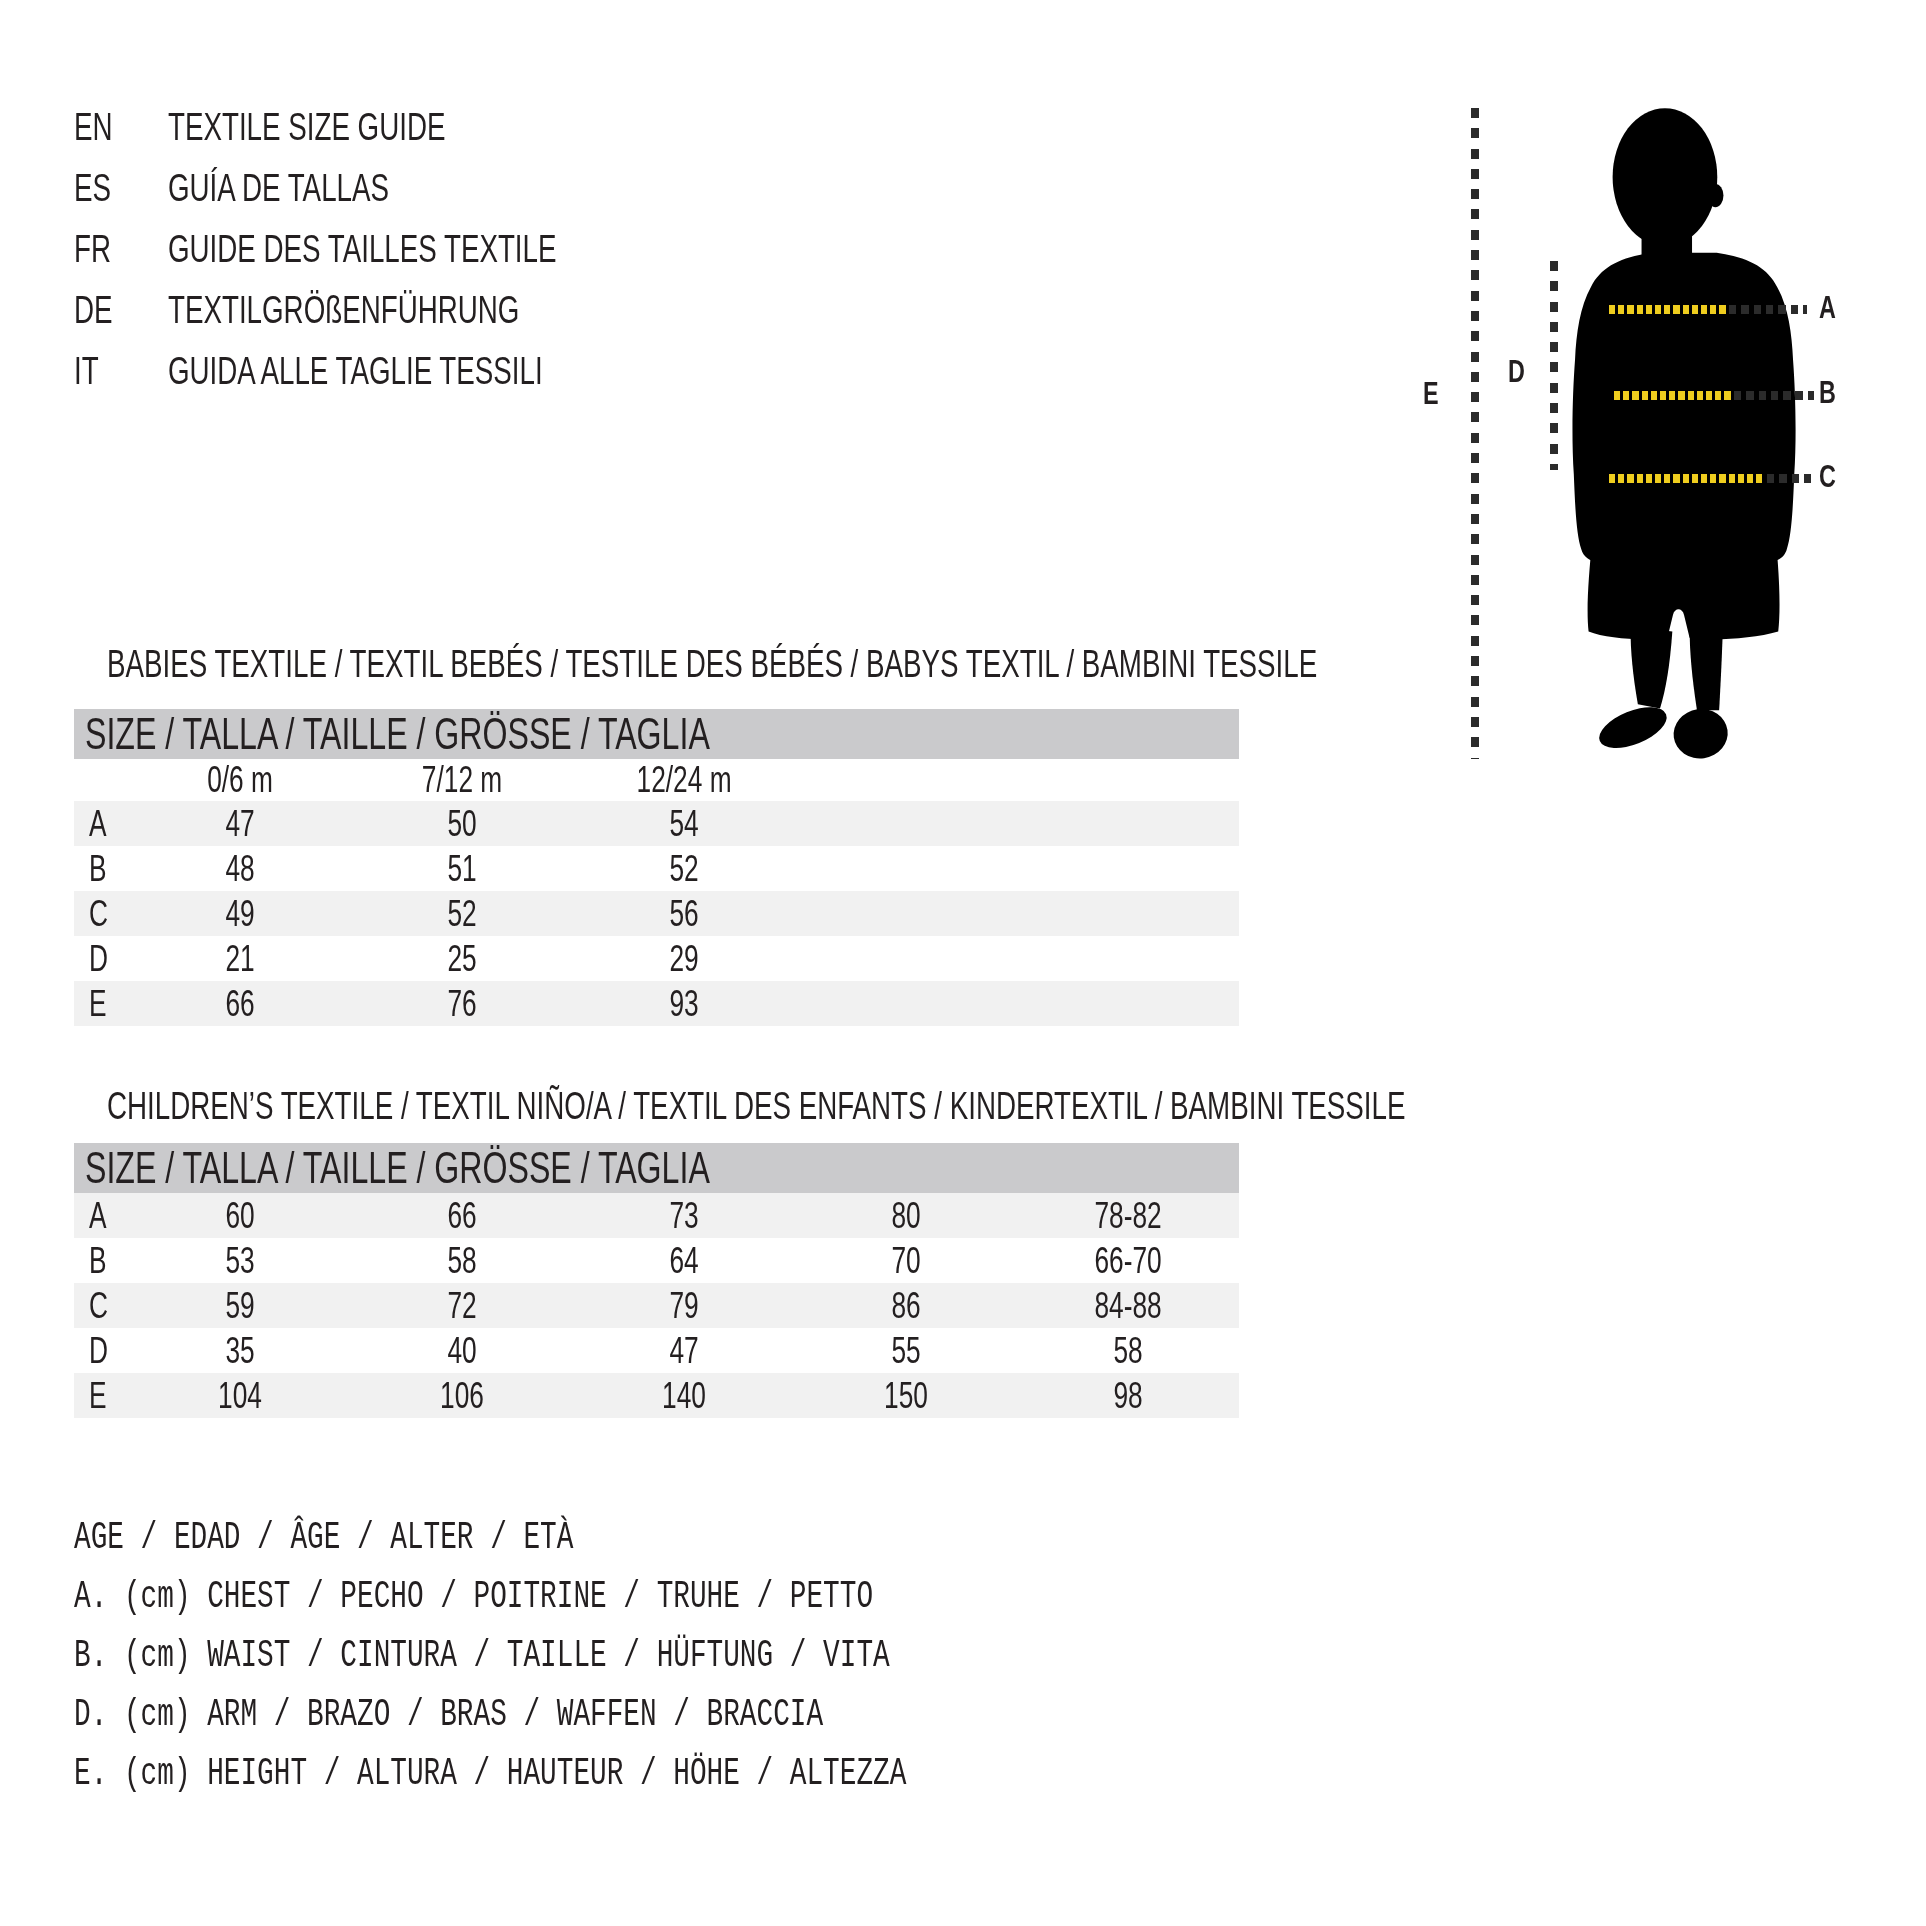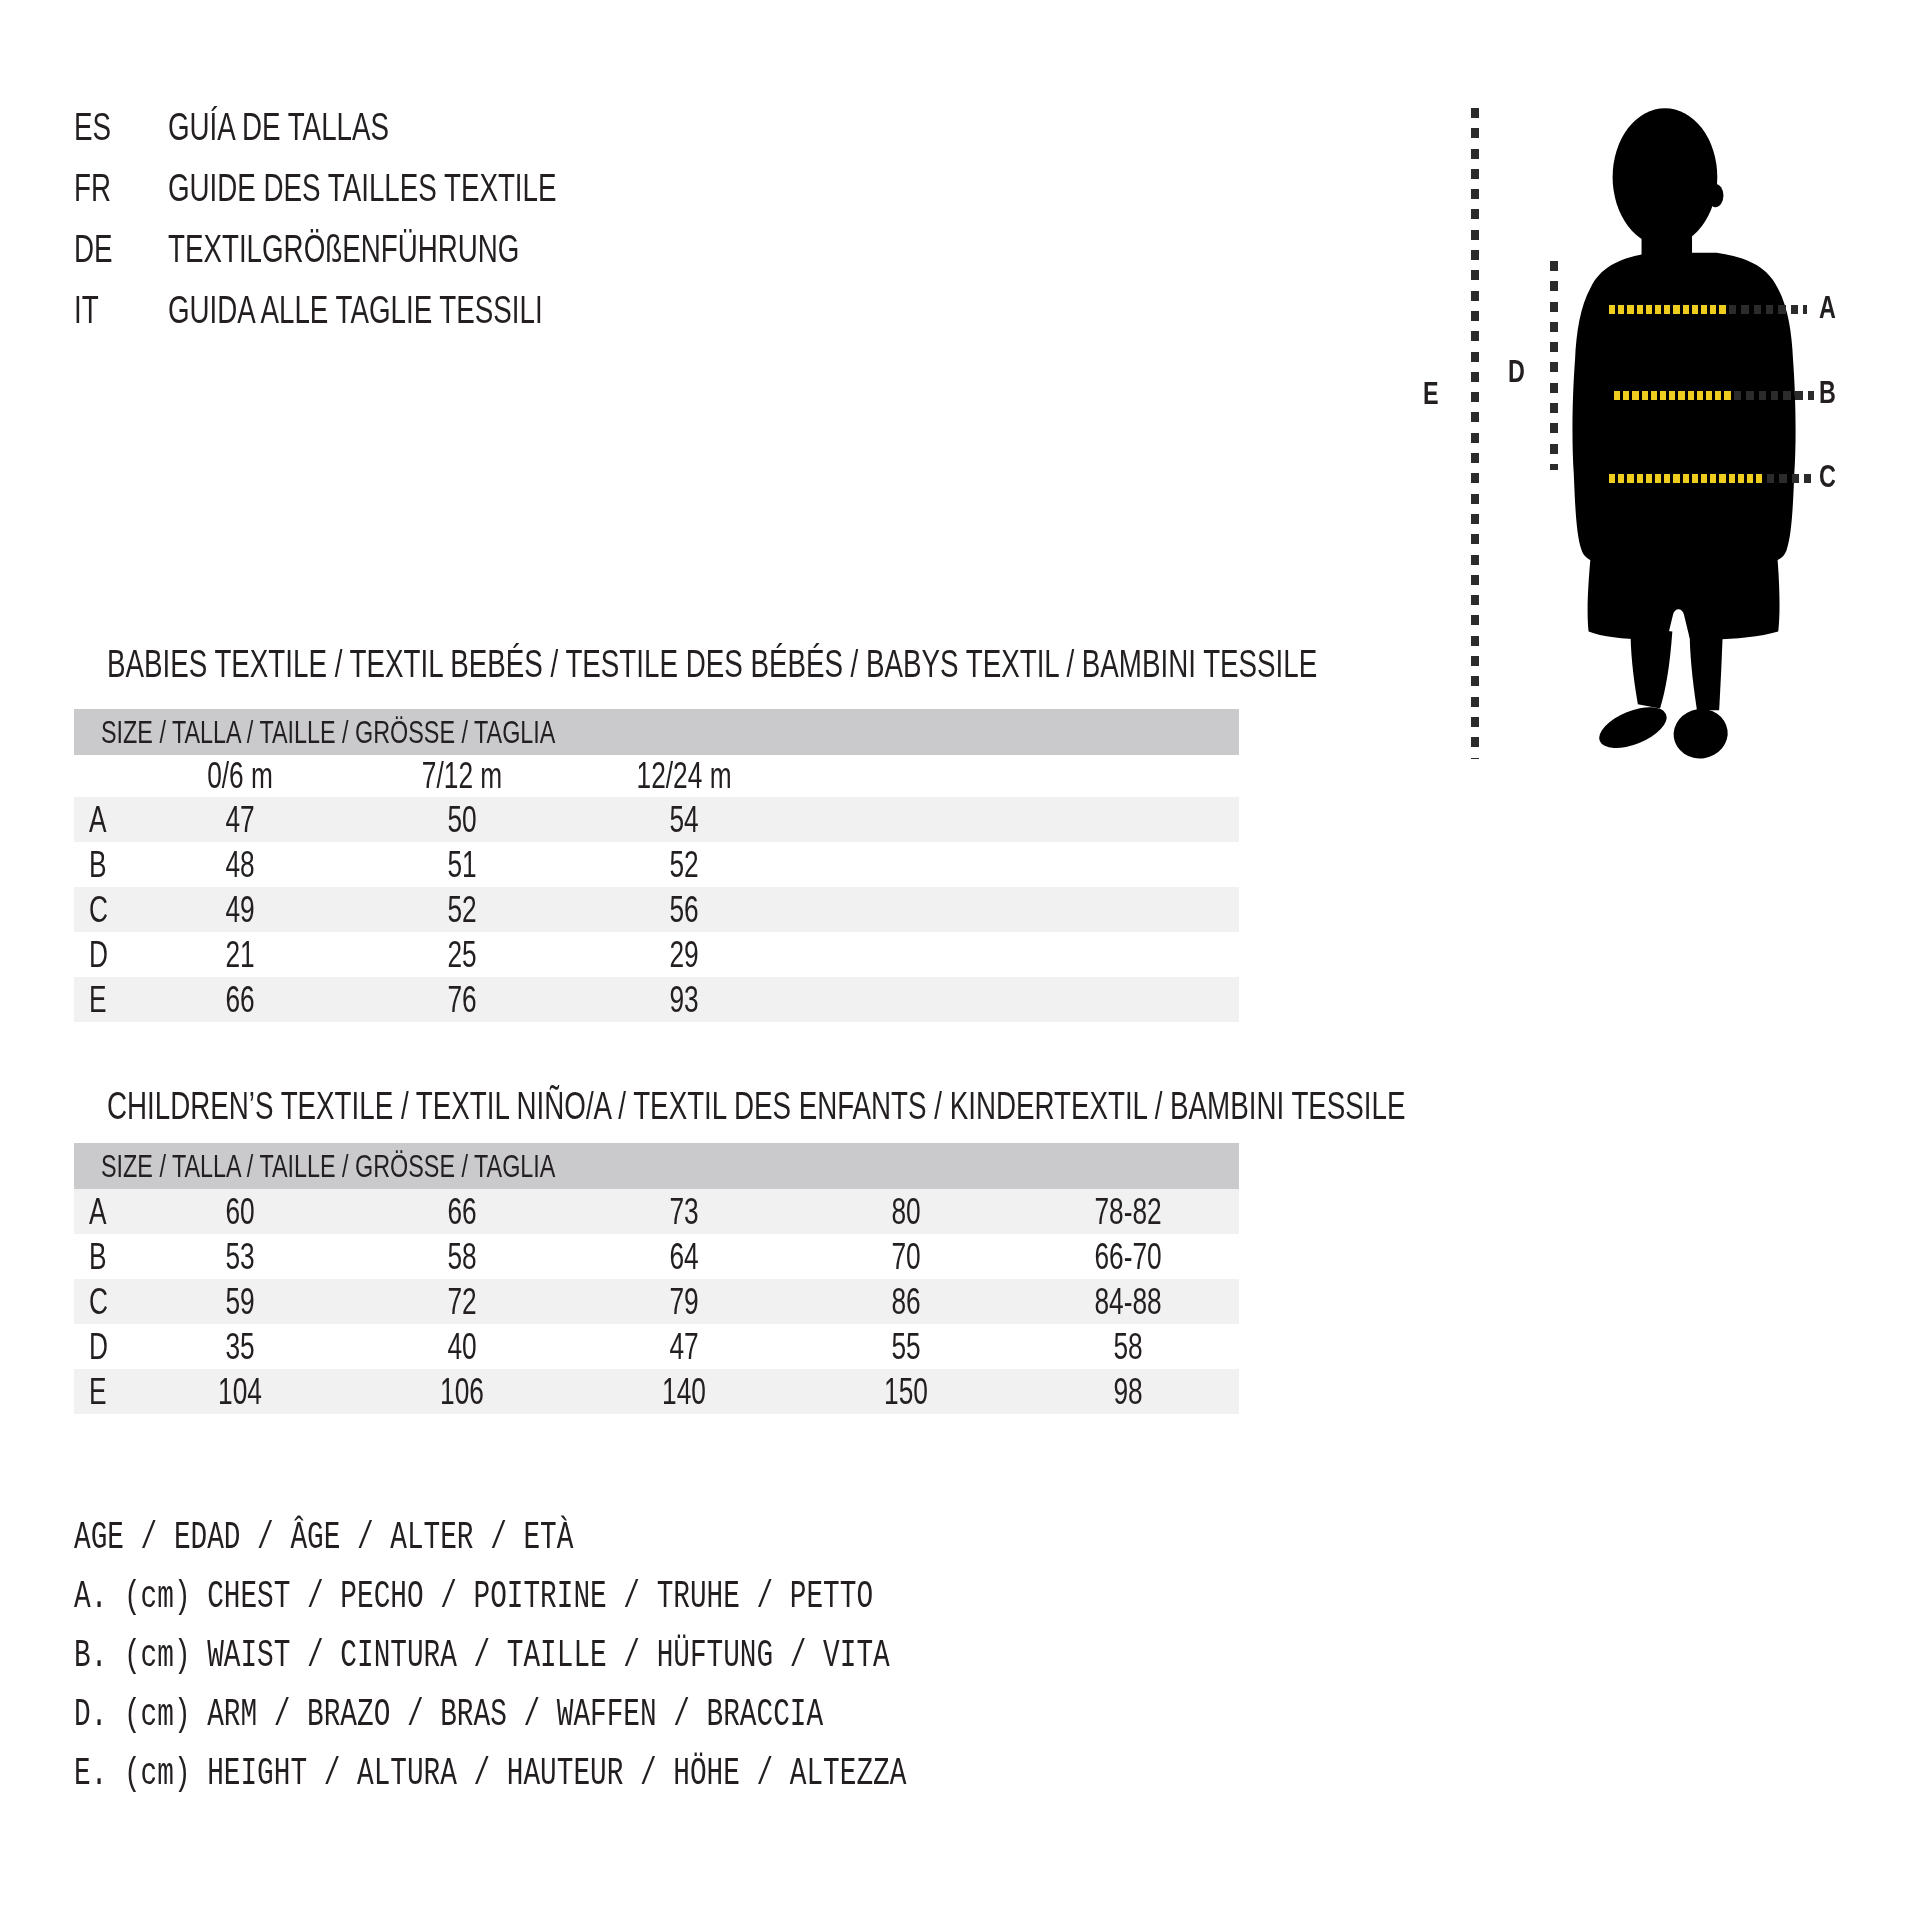--- a/index.html
+++ b/index.html
@@ -26,21 +26,21 @@
 
   
   table.size-table{
     position:absolute;left:74px;width:1165px;
     border-collapse:collapse;table-layout:fixed;
   }
   table.size-table td{
     font-size:36px;text-align:center;vertical-align:middle;padding:0;
   }
   tr.bar td{
-    background:#cacacc;text-align:left;height:46px;padding-left:27px;font-size:32px;
+    background:#cacacc;text-align:left;height:46px;padding-left:11px;font-size:44px;
   }
   tr.heads td{height:38px;background:#ffffff;}
   tr.r td{height:45px;}
   tr.odd td{background:#f1f1f1;}
   td.lbl{text-align:left;padding-left:5px;}
 
   
   .vdot{position:absolute;width:8px;
     background:repeating-linear-gradient(180deg,#2b2b2b 0 10px,transparent 10px 20.3px);}
   .hdash{position:absolute;height:8.6px;}
@@ -52,20 +52,23 @@
   
   .legend{position:absolute;left:74px;top:1508px;}
   .legend-line{height:59px;line-height:59px;font-size:38px;font-family:Liberation Mono, monospace;}
 </style>
 </head>
 <body>
 
 <div class="canvas">
 
   <div class="langs">
+    <div class="lang-row">
+      <span class="lang-code"><span class="c">EN</span></span><span class="lang-label"><span class="c">TEXTILE SIZE GUIDE</span></span>
+    </div>
     <div class="lang-row">
       <span class="lang-code"><span class="c">ES</span></span><span class="lang-label"><span class="c">GUÍA DE TALLAS</span></span>
     </div>
     <div class="lang-row">
       <span class="lang-code"><span class="c">FR</span></span><span class="lang-label"><span class="c">GUIDE DES TAILLES TEXTILE</span></span>
     </div>
     <div class="lang-row">
       <span class="lang-code"><span class="c">DE</span></span><span class="lang-label"><span class="c">TEXTILGRÖßENFÜHRUNG</span></span>
     </div>
     <div class="lang-row">

